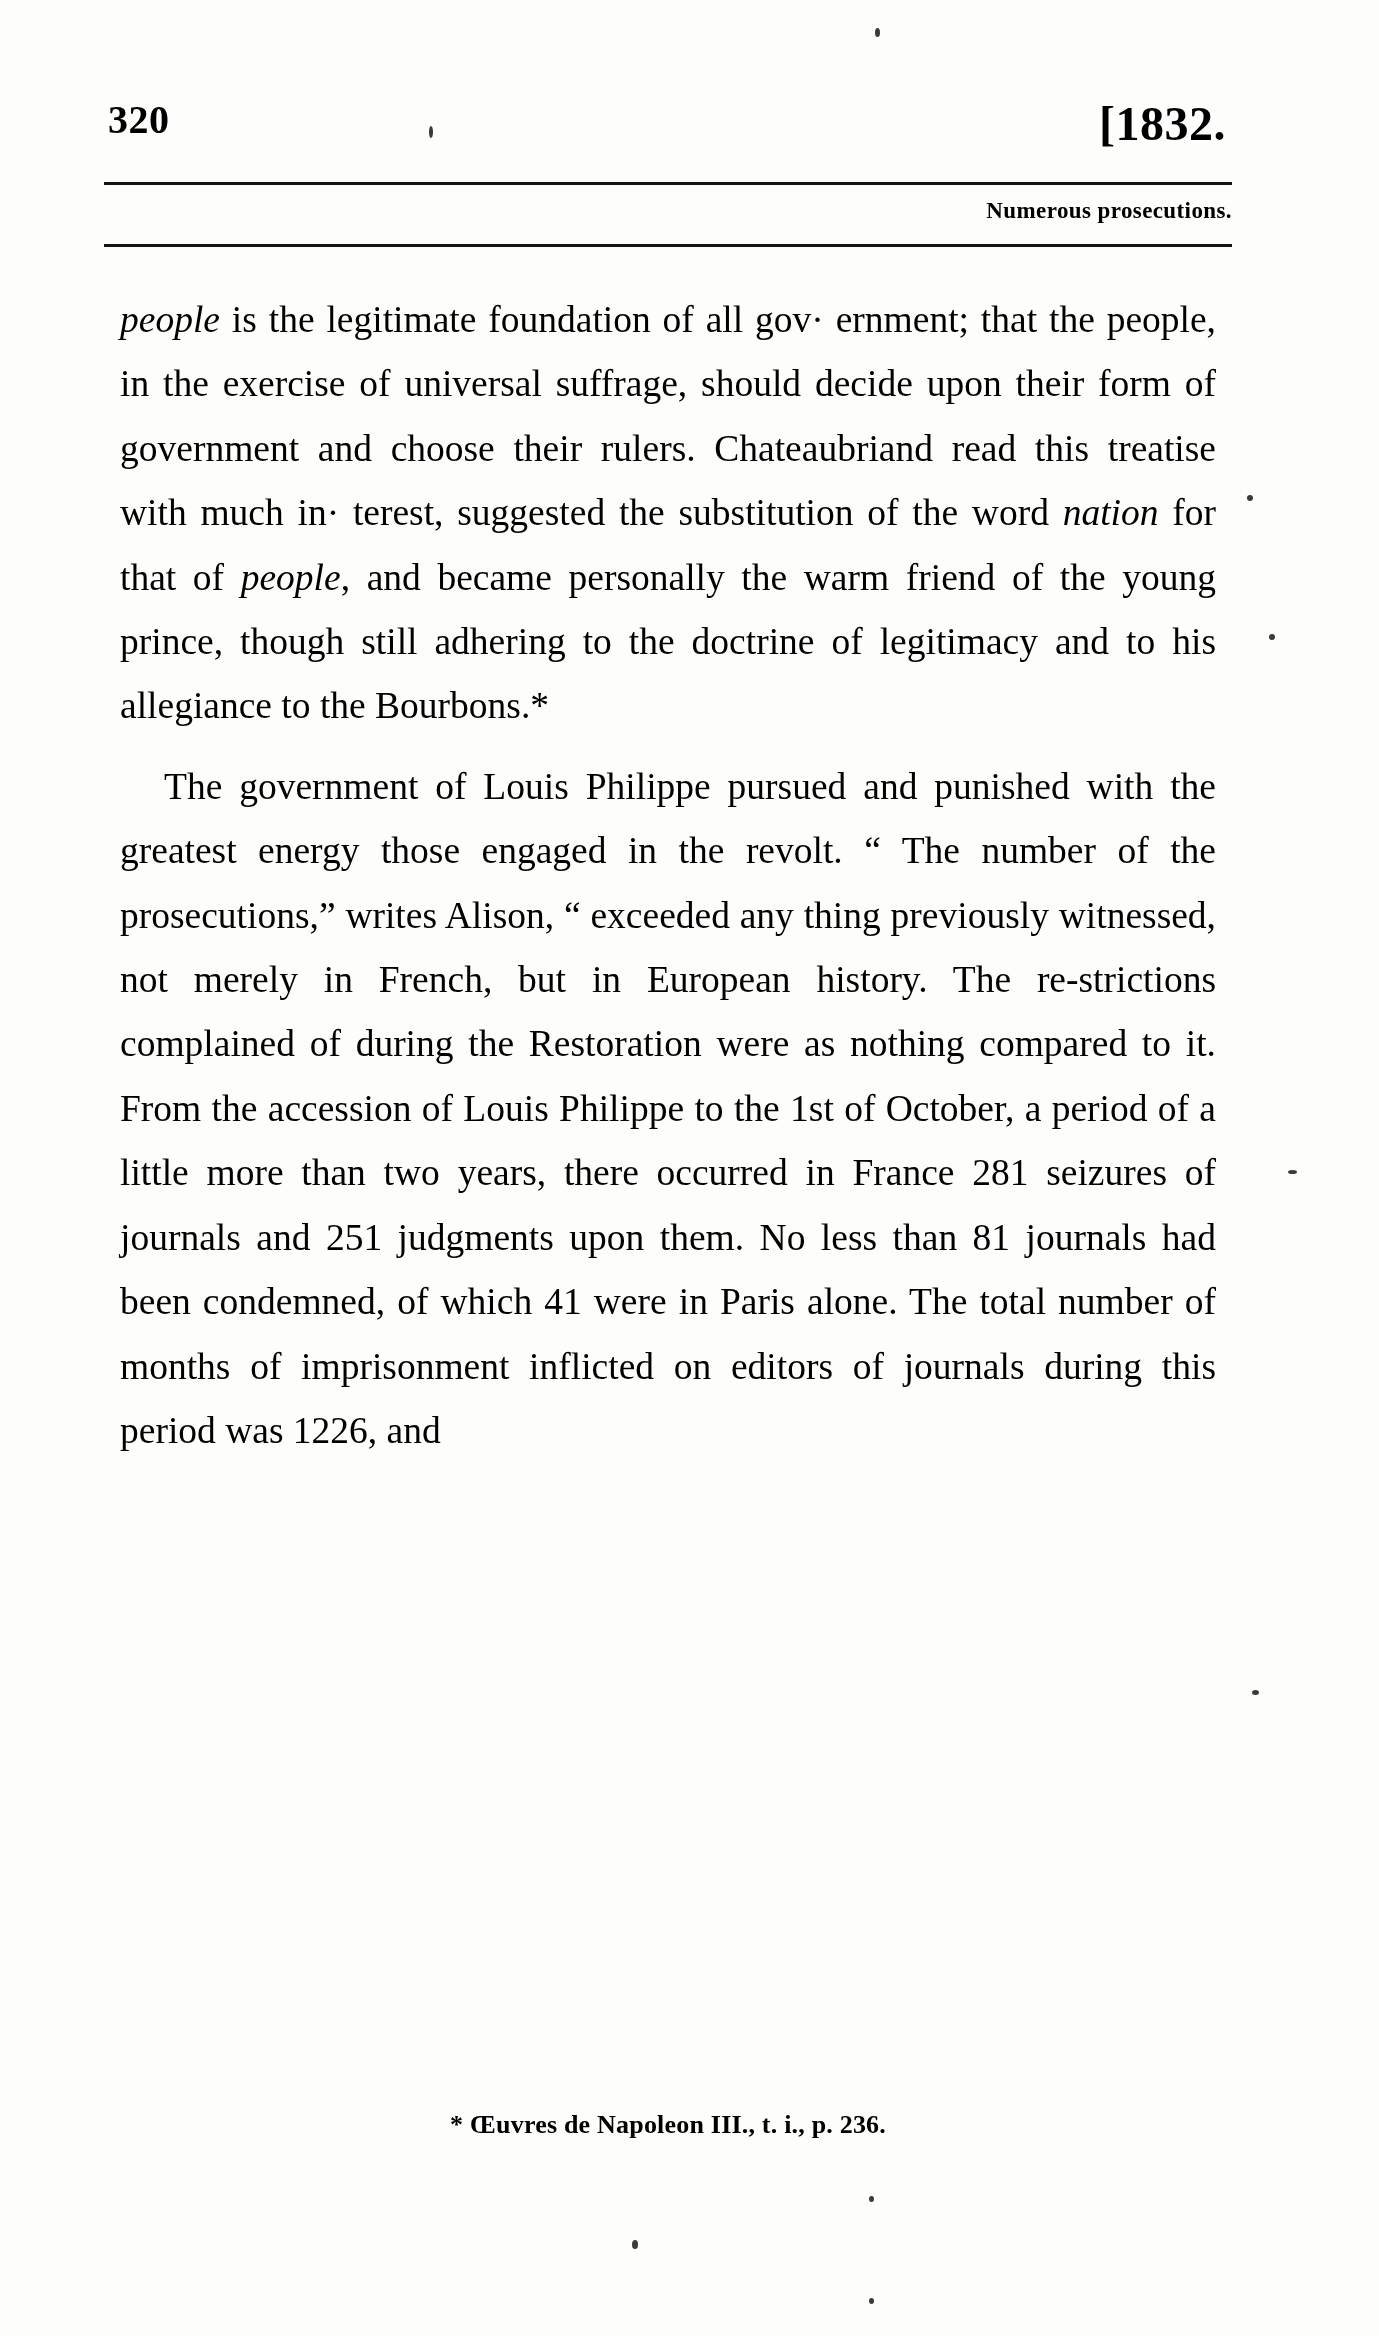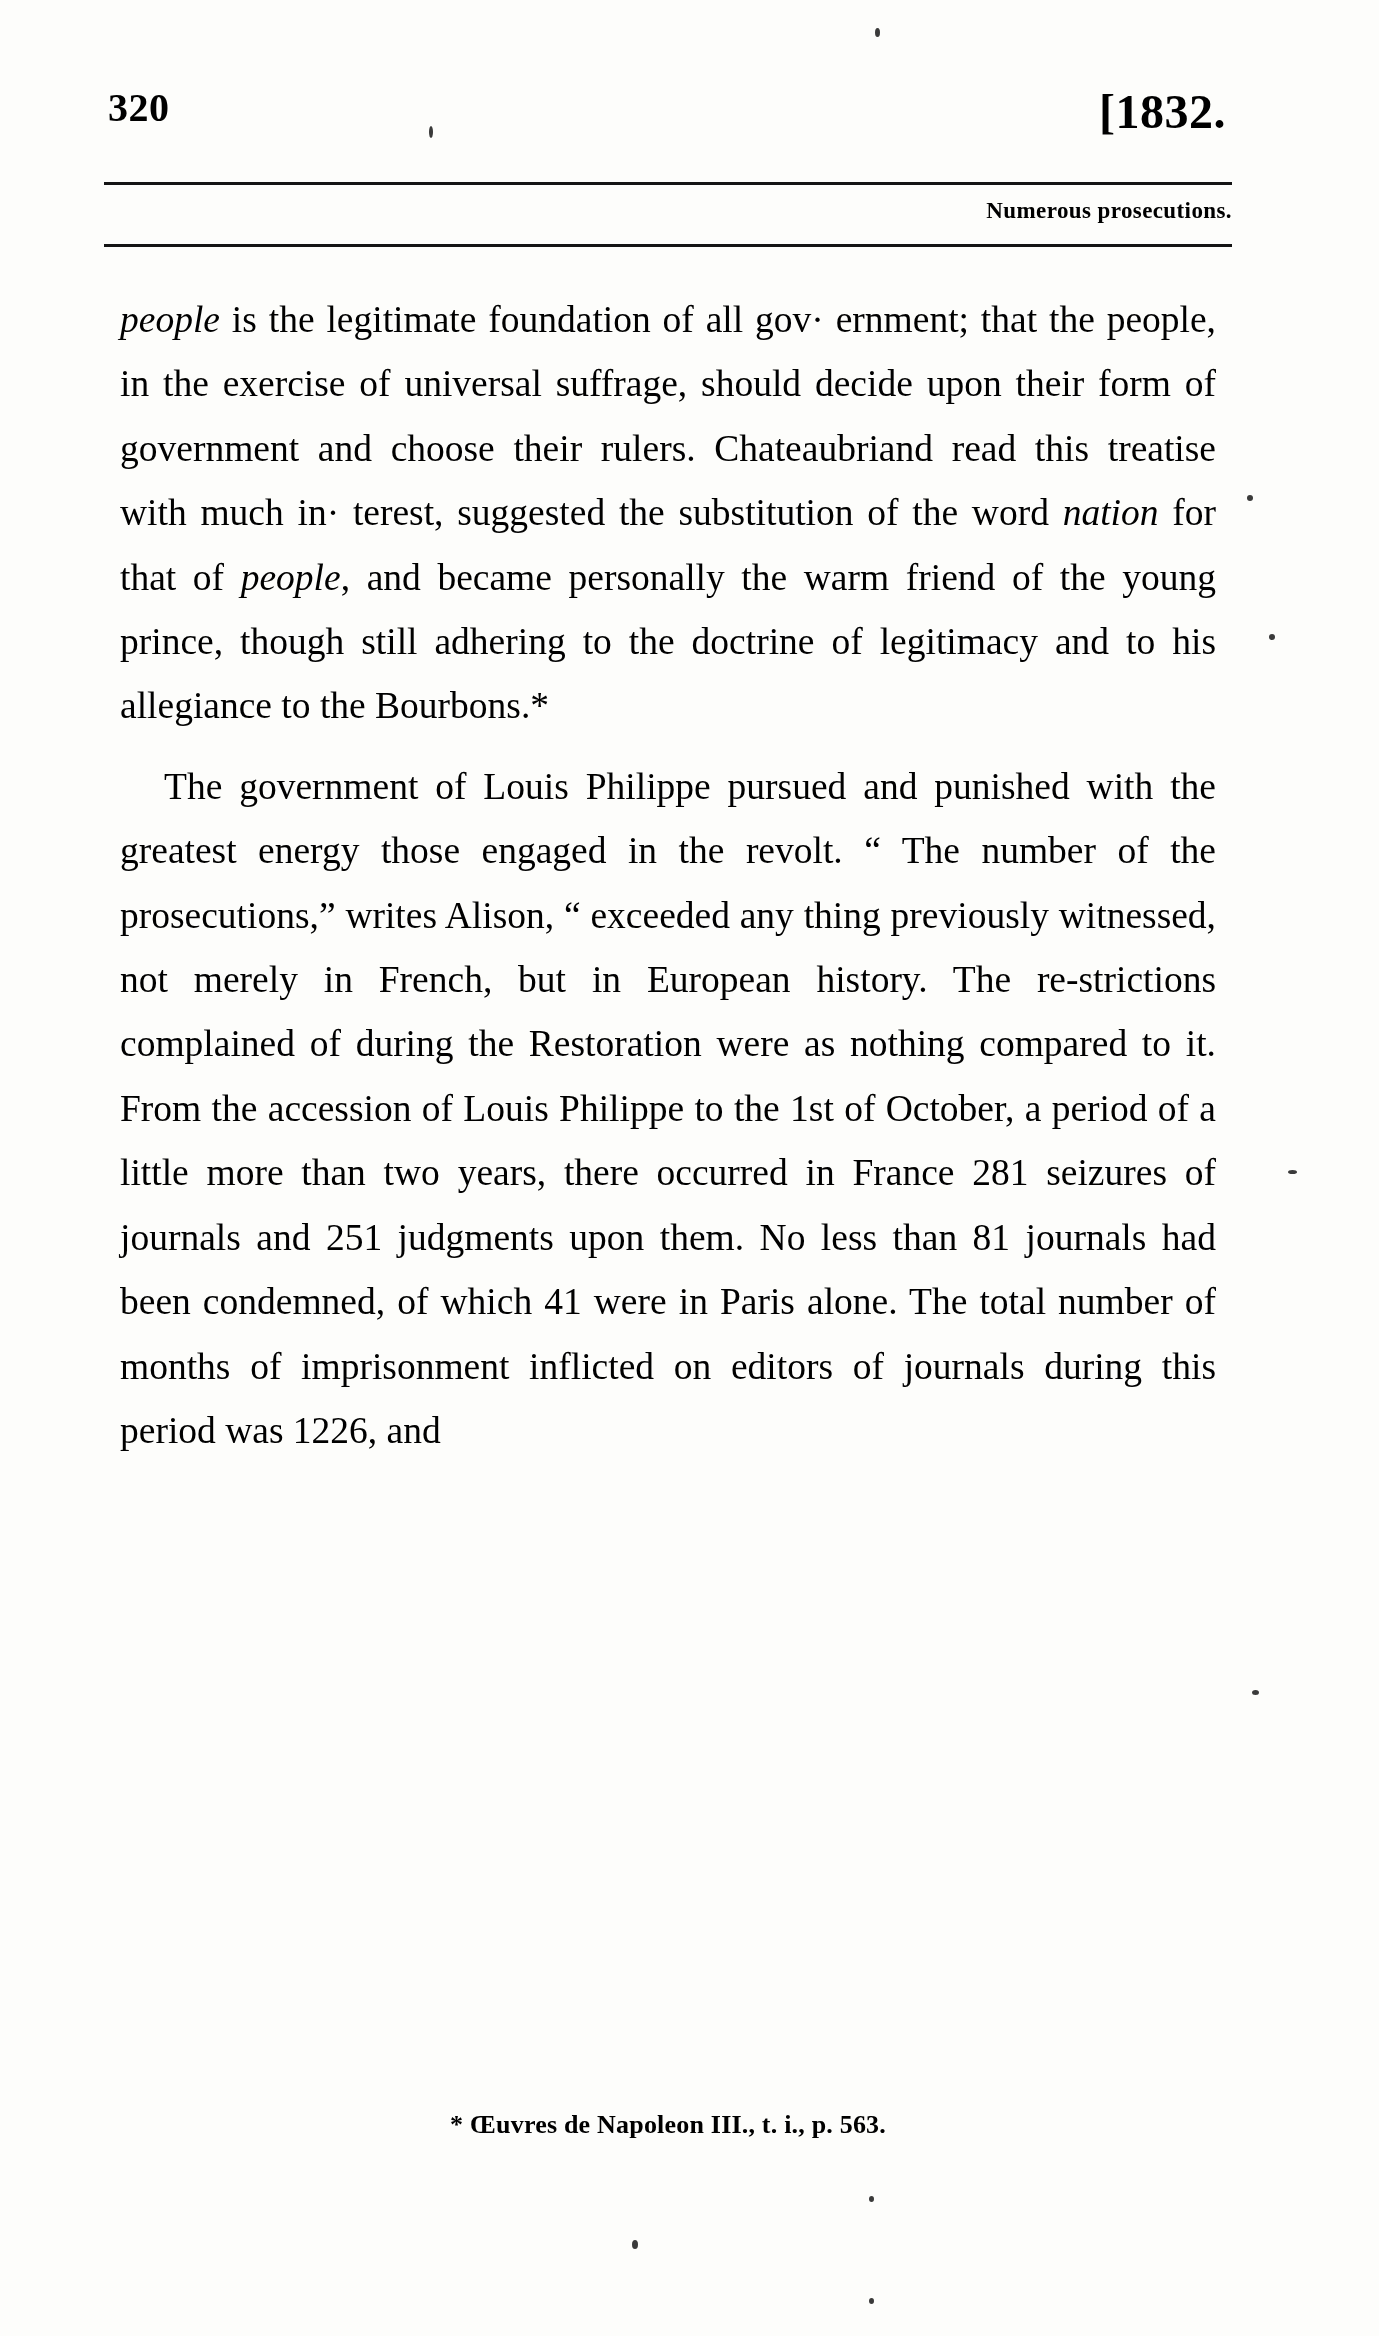--- a/index.html
+++ b/index.html
@@ -21,21 +21,21 @@
     left: 0; top: 0;
     width: 1379px;
     height: 2336px;
     background: #fdfdfb;
   }
 
   
   .head-row {
     position: absolute;
     left: 108px;
-    top: 84px;
+    top: 96px;
     width: 1118px;
     height: 60px;
   }
   .folio {
     position: absolute;
     left: 0;
     top: 0;
     font-family: "Liberation Serif", serif;
     font-weight: bold;
     font-size: 40px;
@@ -149,21 +149,21 @@
 
   <div class="rule rule-top"></div>
   <div class="sidehead">Numerous prosecutions.</div>
   <div class="rule rule-bottom"></div>
 
   <div class="body">
     <p class="para"><i>people</i><span> is the legitimate foundation of all gov· ernment; that the people, in the exercise of universal suffrage, should decide upon their form of government and choose their rulers. Chateaubriand read this treatise with much in· terest, suggested the substitution of the word </span><i>nation</i><span> for that of </span><i>people</i><span>, and became personally the warm friend of the young prince, though still adhering to the doctrine of legitimacy and to his allegiance to the Bourbons.*</span></p>
     <p class="para indent">The government of Louis Philippe pursued and punished with the greatest energy those engaged in the revolt. “ The number of the prosecutions,” writes Alison, “ exceeded any thing previously witnessed, not merely in French, but in European history. The re-strictions complained of during the Restoration were as nothing compared to it. From the accession of Louis Philippe to the 1st of October, a period of a little more than two years, there occurred in France 281 seizures of journals and 251 judgments upon them. No less than 81 journals had been condemned, of which 41 were in Paris alone. The total number of months of imprisonment inflicted on editors of journals during this period was 1226, and</p>
   </div>
 
-  <div class="fn-text">* Œuvres de Napoleon III., t. i., p. 563.</div>
+  <div class="fn-text">* Œuvres de Napoleon III., t. i., p. 236.</div>
 
   <div class="speck" style="left:875px; top:28px; width:5px; height:9px;"></div>
   <div class="speck" style="left:429px; top:126px; width:4px; height:12px;"></div>
   <div class="speck" style="left:1247px; top:495px; width:6px; height:6px;"></div>
   <div class="speck" style="left:1269px; top:634px; width:6px; height:6px;"></div>
   <div class="speck" style="left:1288px; top:1170px; width:9px; height:4px;"></div>
   <div class="speck" style="left:1252px; top:1690px; width:7px; height:5px;"></div>
   <div class="speck" style="left:869px; top:2196px; width:5px; height:6px;"></div>
   <div class="speck" style="left:632px; top:2240px; width:6px; height:9px;"></div>
   <div class="speck" style="left:869px; top:2298px; width:5px; height:6px;"></div>

